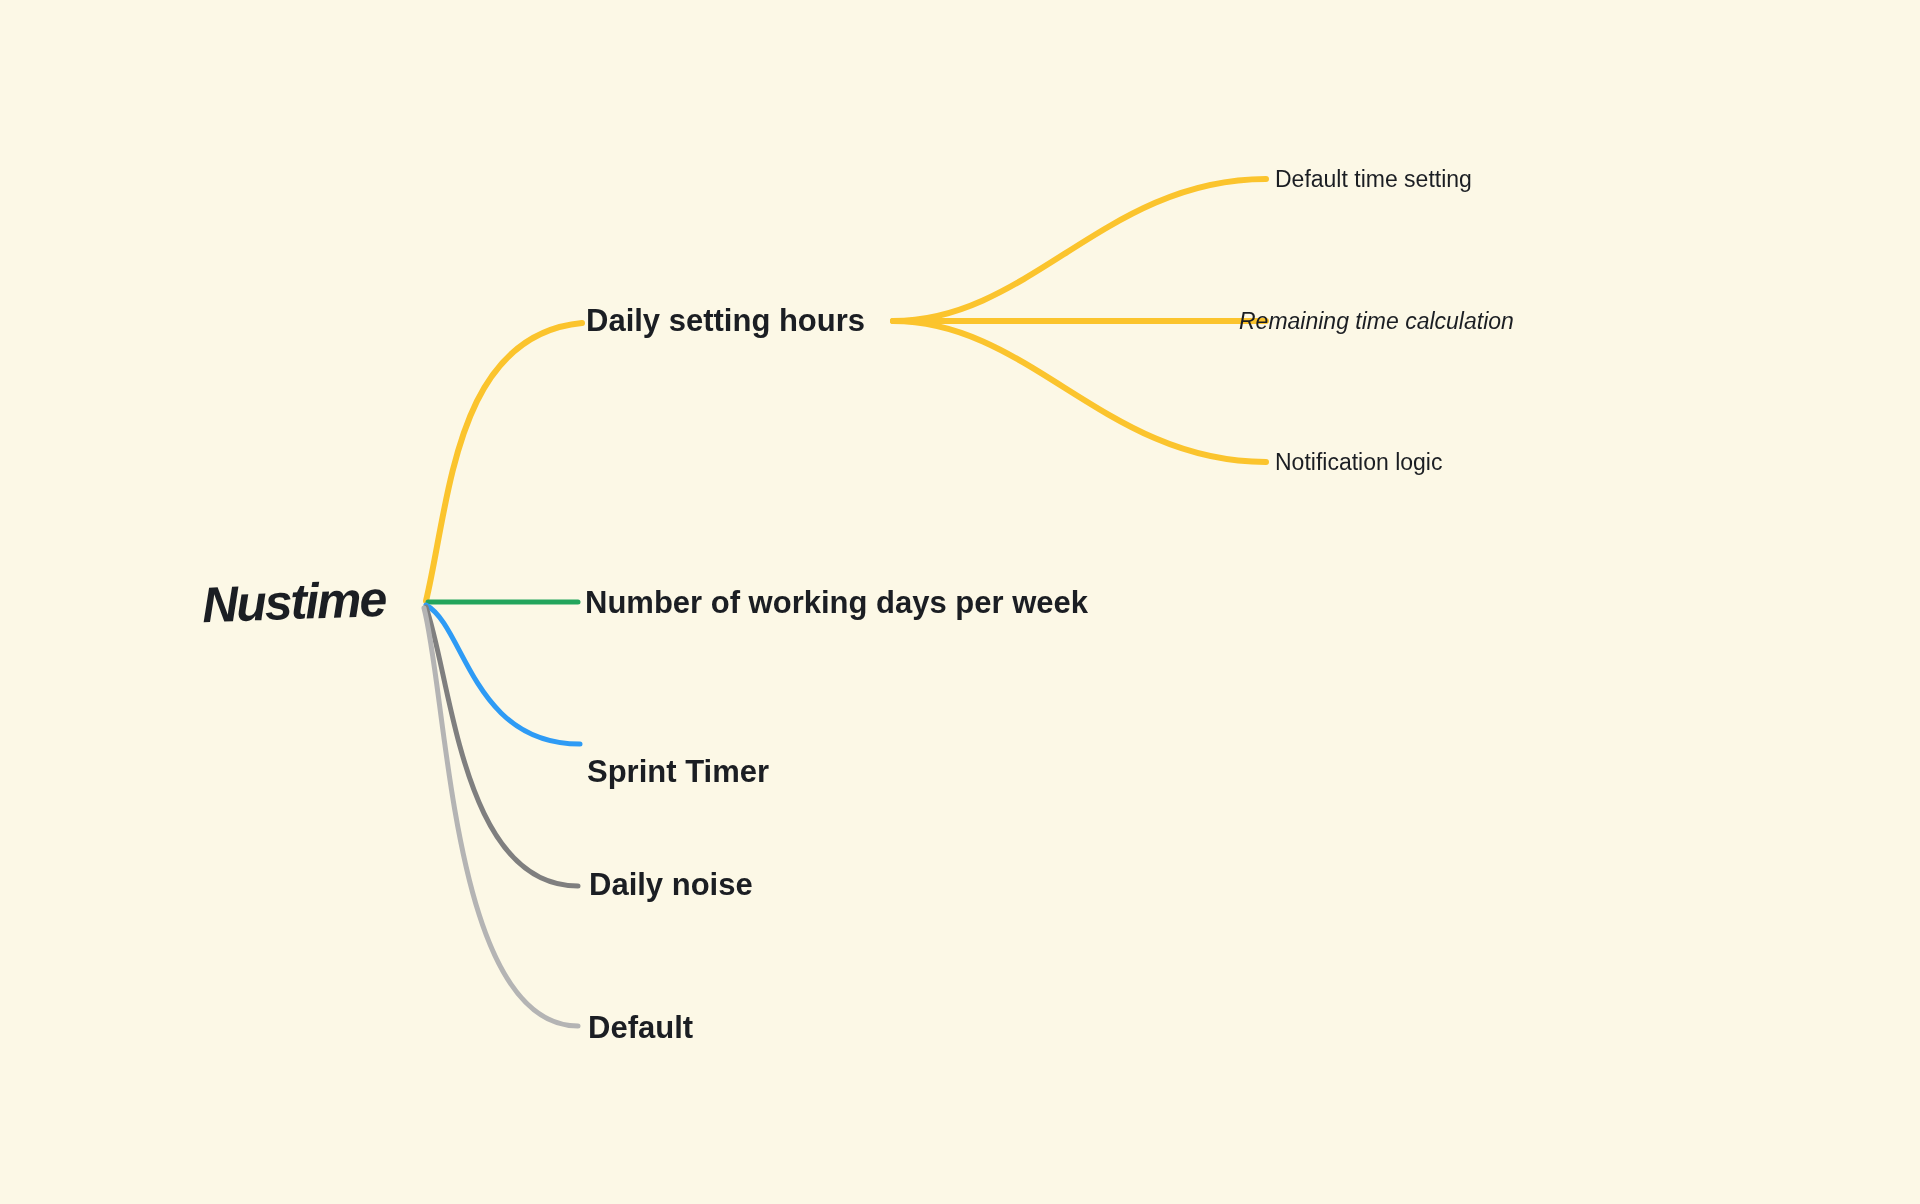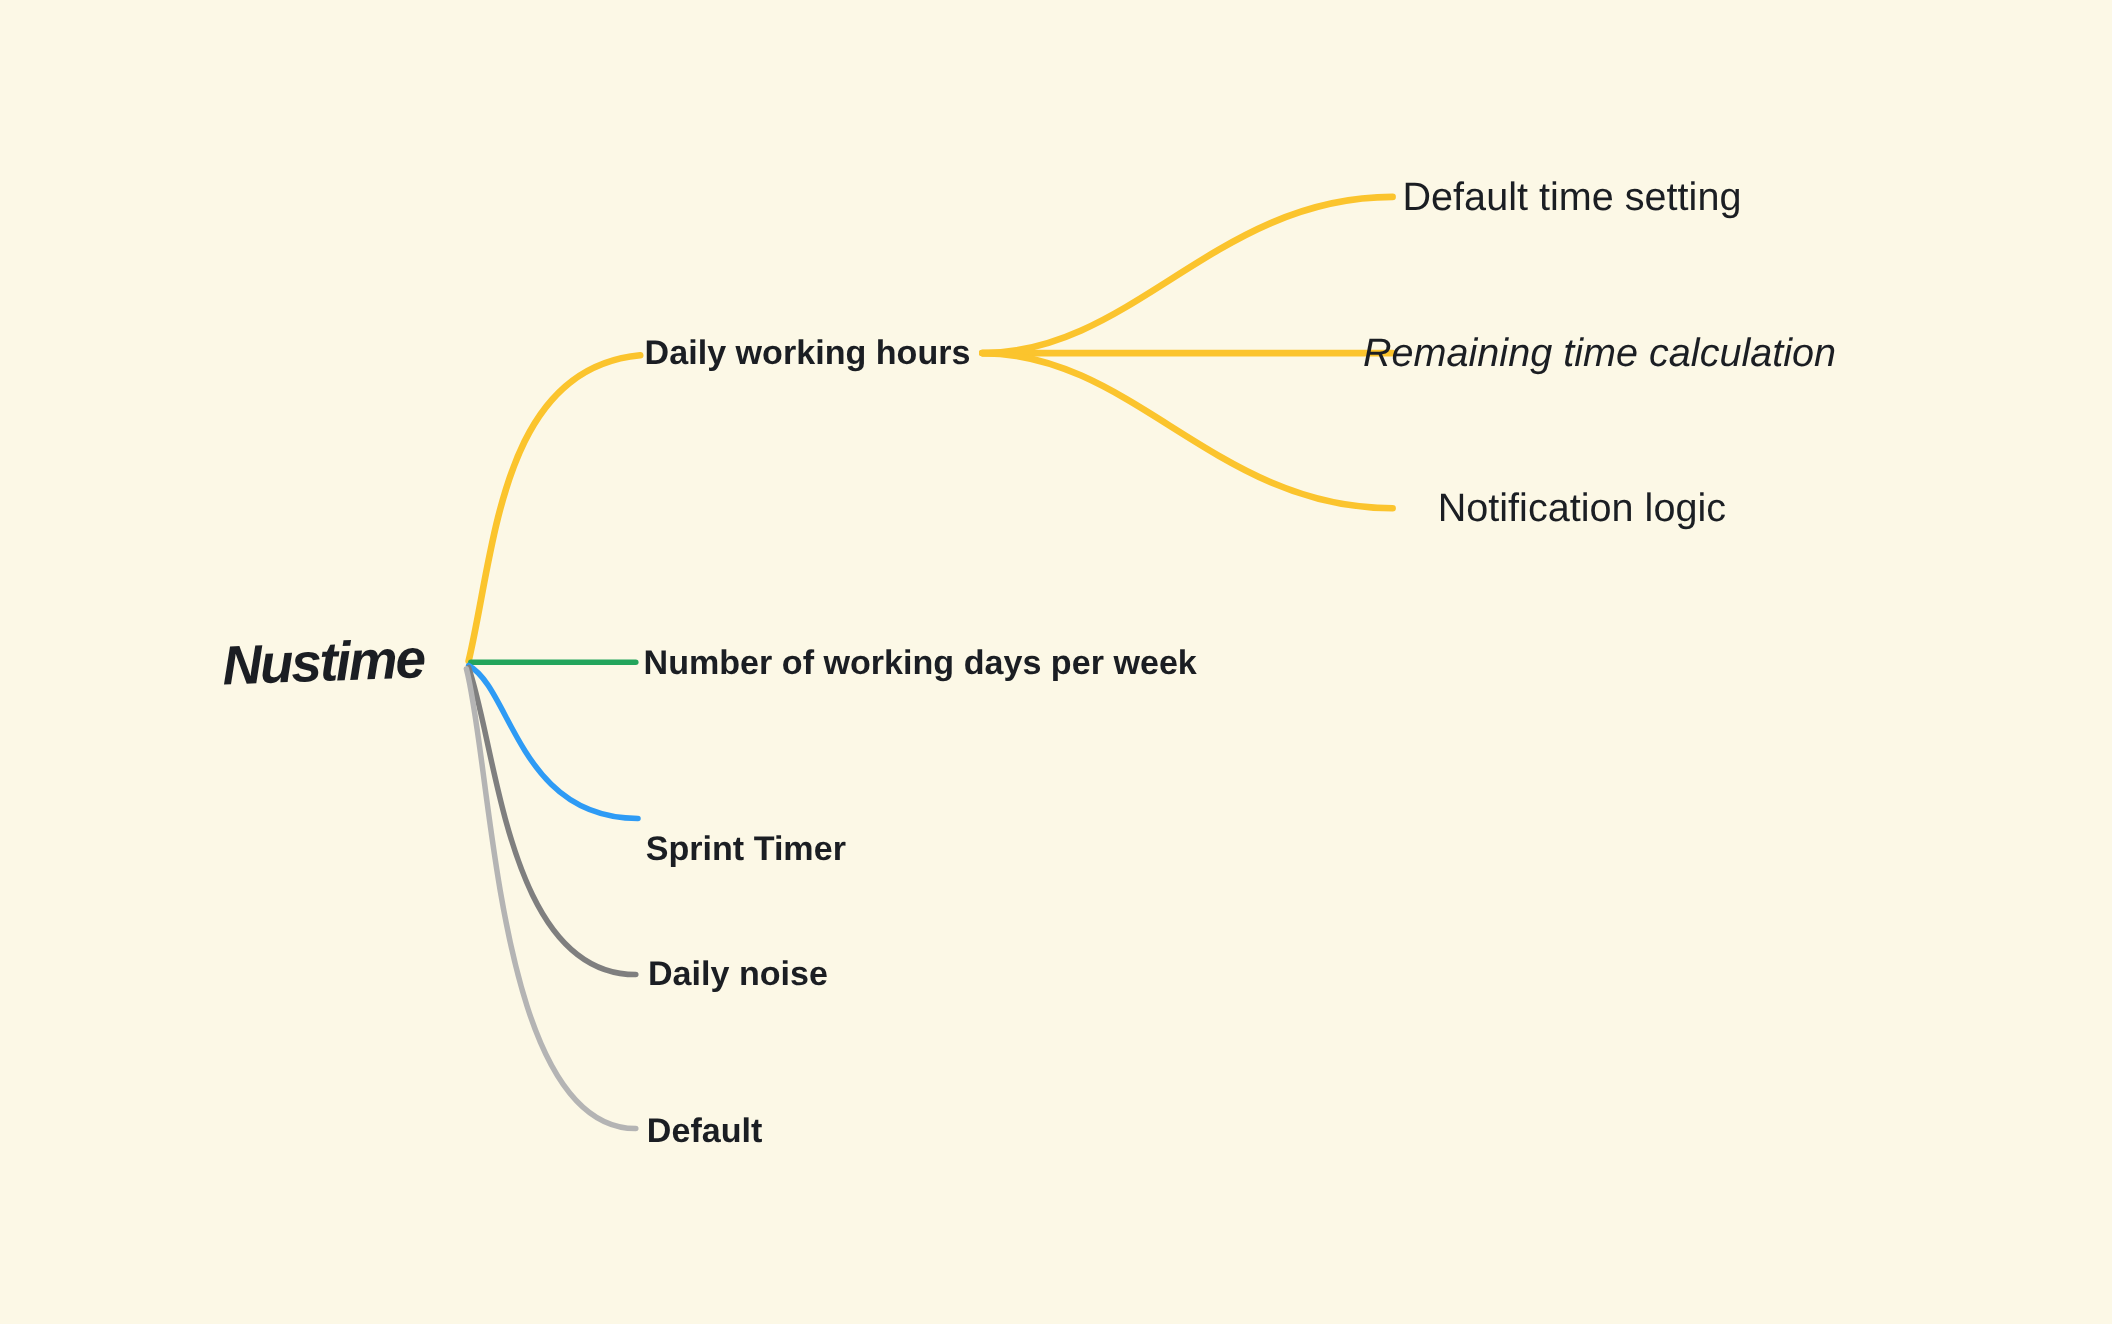--- a/index.html
+++ b/index.html
@@ -44,21 +44,21 @@
     font-weight: 800;
     font-style: italic;
     letter-spacing: -2px;
     transform: rotate(-2deg);
   }
   .branch-label {
     font-size: 31px;
     font-weight: 700;
   }
   .child-label {
-    font-size: 36px;
+    font-size: 23px;
     font-weight: 400;
   }
 </style>
 </head>
 <body>
 
 <div class="canvas">
 
   <svg viewBox="0 0 1920 1204">
 
@@ -74,29 +74,29 @@
 
     <path d="M 426 605 C 465 626, 472 744, 580 744" stroke-width="5" stroke="#2E9BF5"></path>
 
     <path d="M 426 607 C 452 680, 462 886, 578 886" stroke-width="5" stroke="#7F7F7F"></path>
 
     <path d="M 424 608 C 448 700, 452 1026, 578 1026" stroke-width="5" stroke="#B4B4B4"></path>
   </svg>
 
   <div class="label root-label" style="left:202px; top:570px;">Nustime</div>
 
-  <div class="label branch-label" style="left:586px; top:301px;">Daily working hours</div>
+  <div class="label branch-label" style="left:586px; top:301px;">Daily setting hours</div>
 
   <div class="label branch-label" style="left:585px; top:583px;">Number of working days per week</div>
 
   <div class="label branch-label" style="left:587px; top:752px;">Sprint Timer</div>
 
   <div class="label branch-label" style="left:589px; top:865px;">Daily noise</div>
 
   <div class="label branch-label" style="left:588px; top:1008px;">Default</div>
 
   <div class="label child-label" style="left:1275px; top:159px;">Default time setting</div>
 
   <div class="label child-label" style="left:1239px; top:301px;font-style:italic;">Remaining time calculation</div>
 
-  <div class="label child-label" style="left:1275px; top:442px;margin-left:32px;">Notification logic</div>
+  <div class="label child-label" style="left:1275px; top:442px;">Notification logic</div>
 
 </div>
 
 </body></html>

